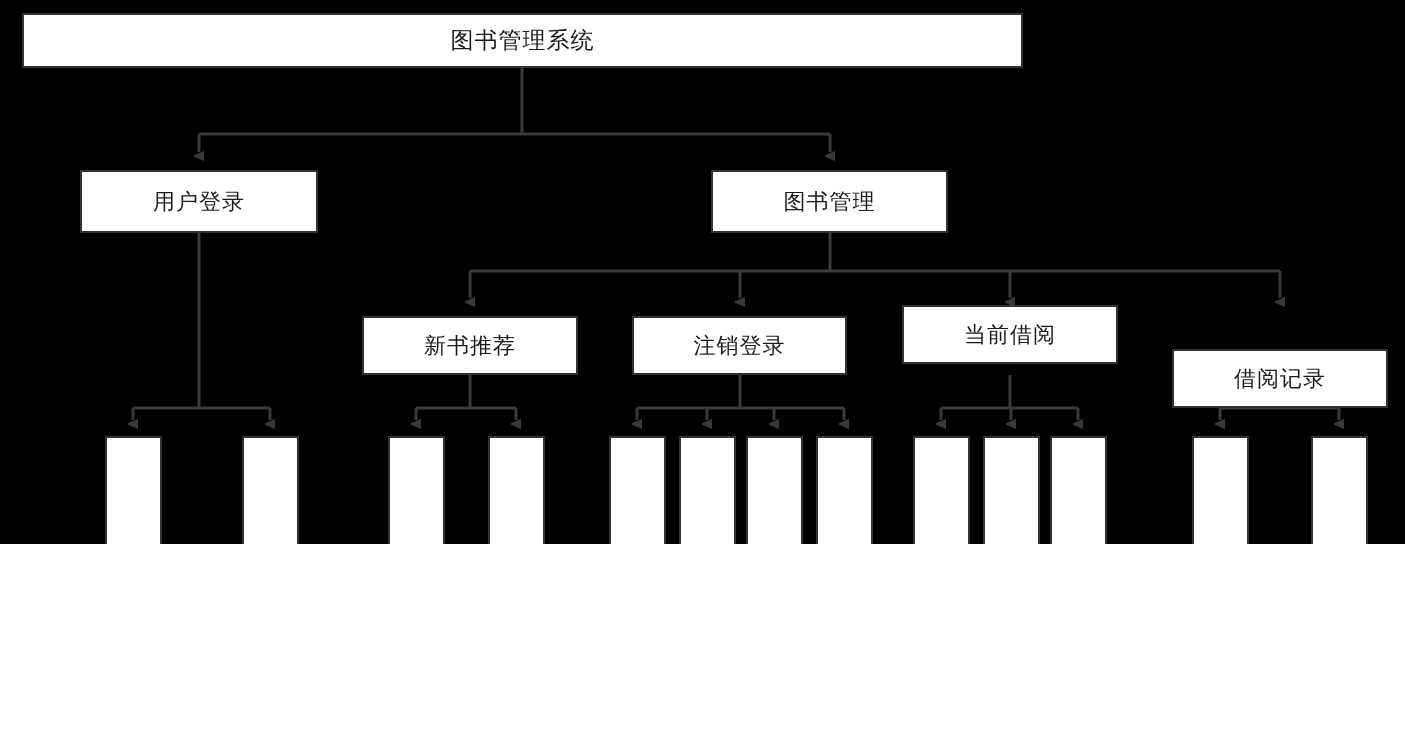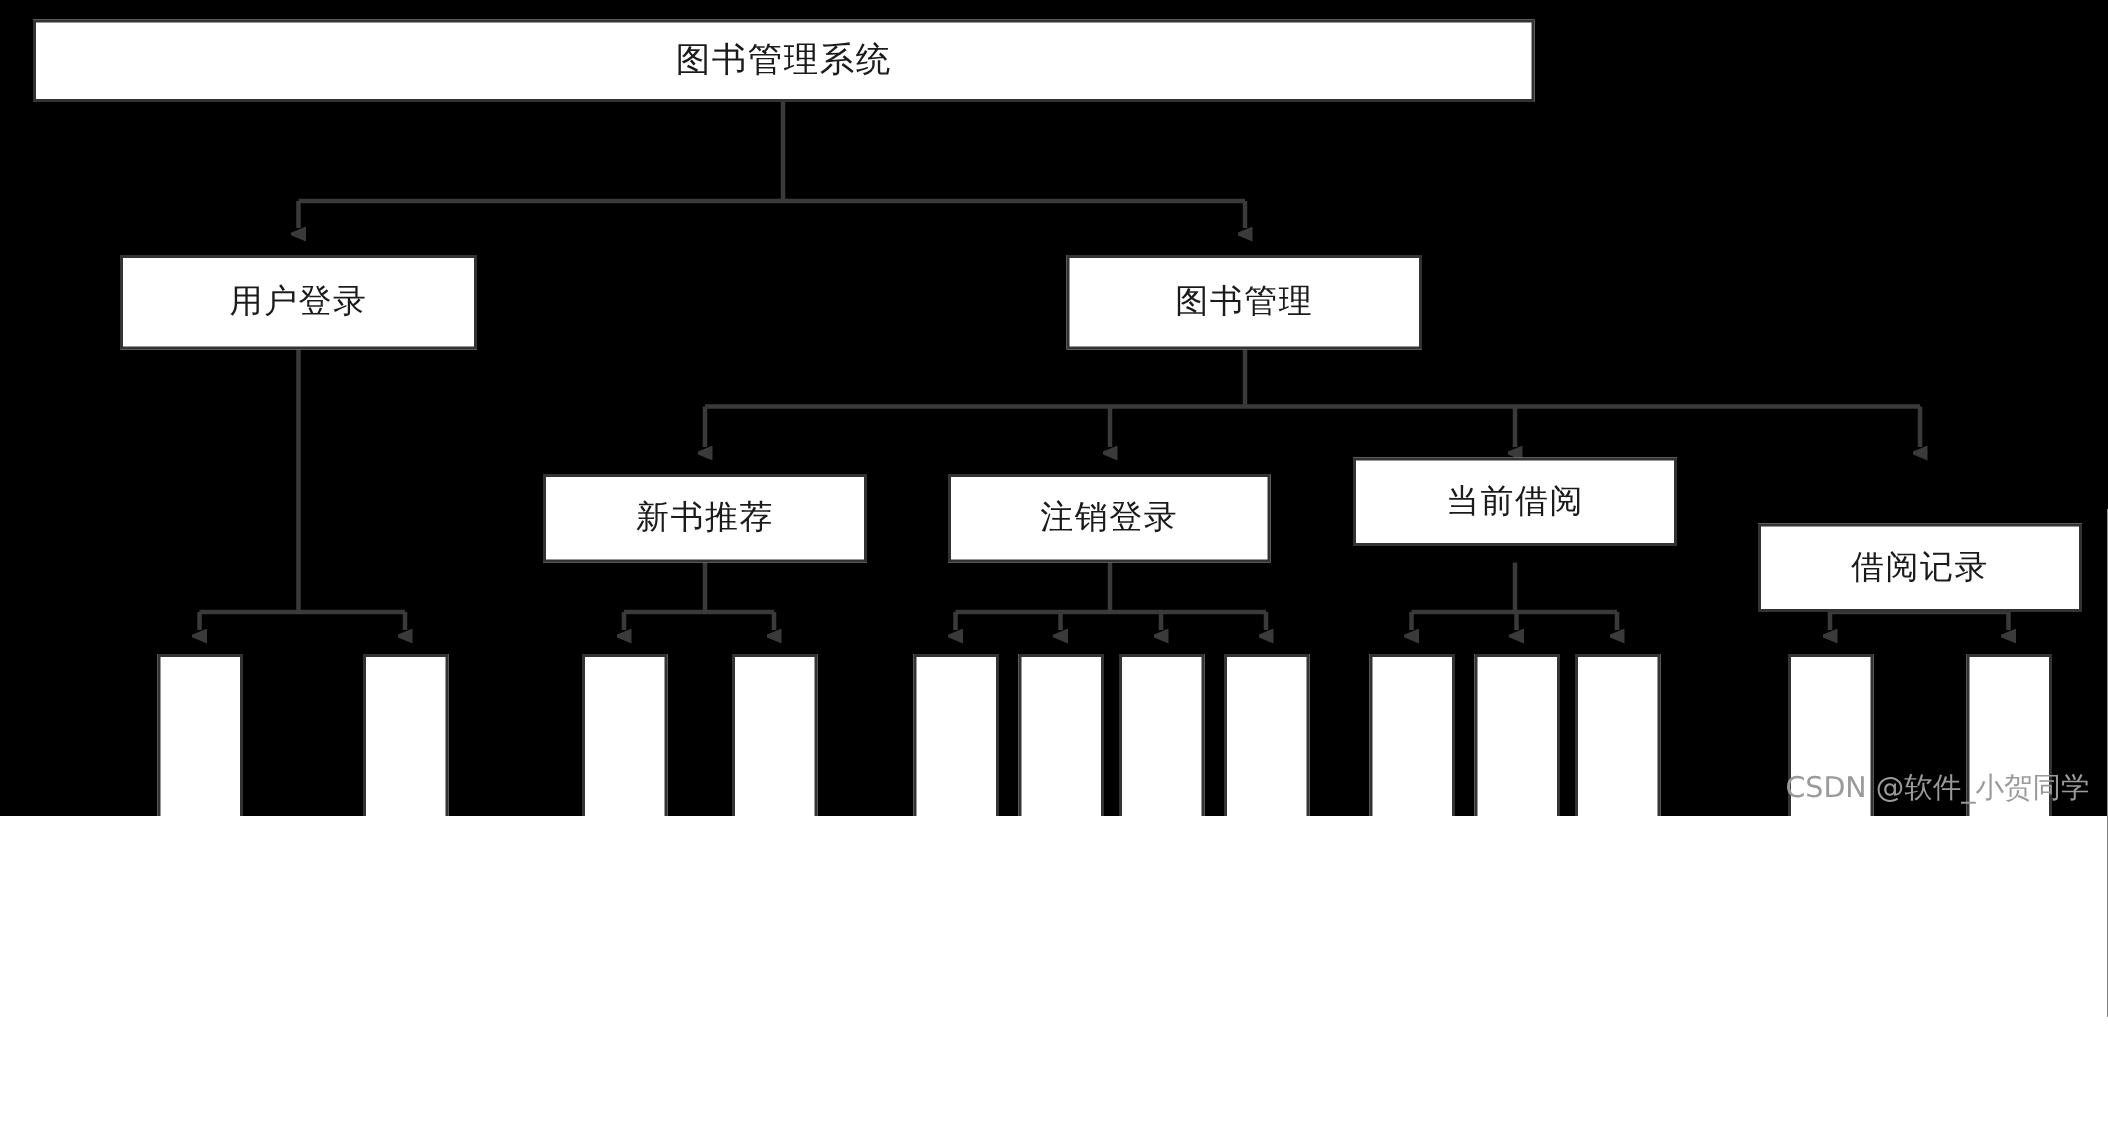--- a/index.html
+++ b/index.html
@@ -175,14 +175,13 @@
         <span class="vtext">确认归还（管理员）</span>
       </div>
       <div class="node v tall" style="left: 1192px; top: 436px; width: 57px; height: 300px;">
         <span class="vtext">新增借阅记录</span>
       </div>
       <div class="node v tall" style="left: 1311px; top: 436px; width: 57px; height: 300px;">
         <span class="vtext">查询借阅记录</span>
       </div>
     </div>
 
-  <div id="watermark">CSDN @软件_小贺同学</div>
 </div>
 
 </body></html>

